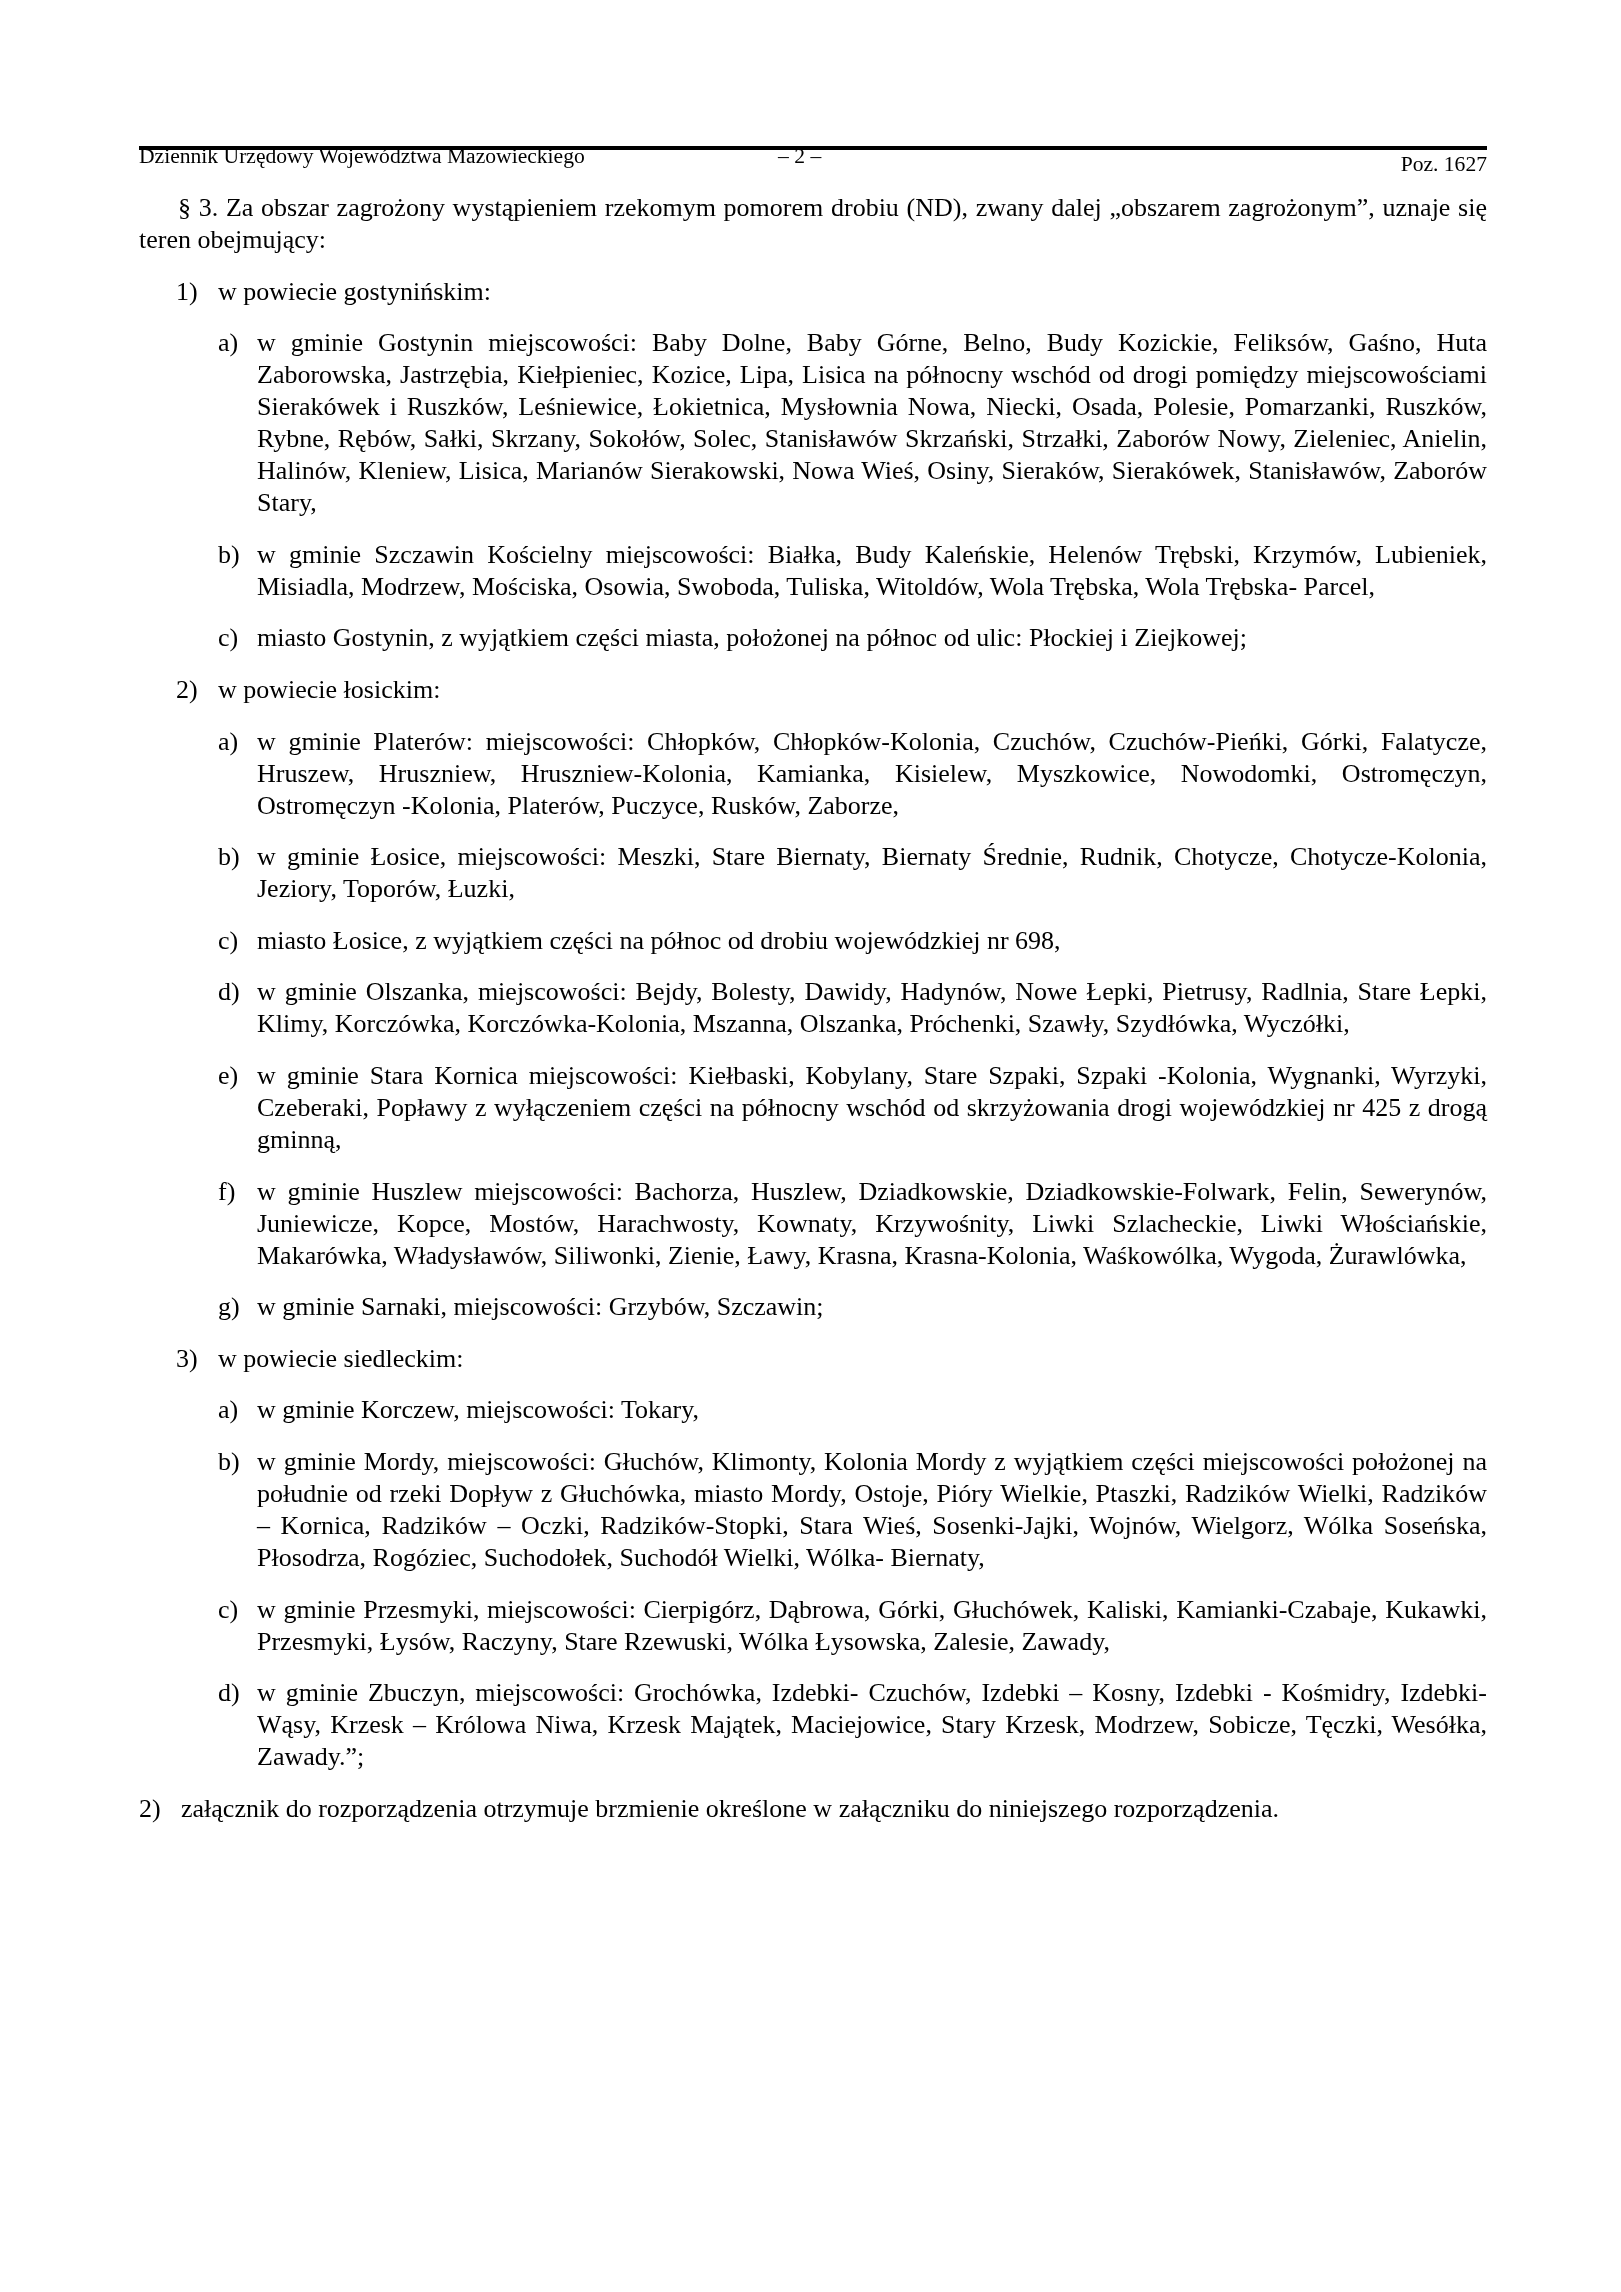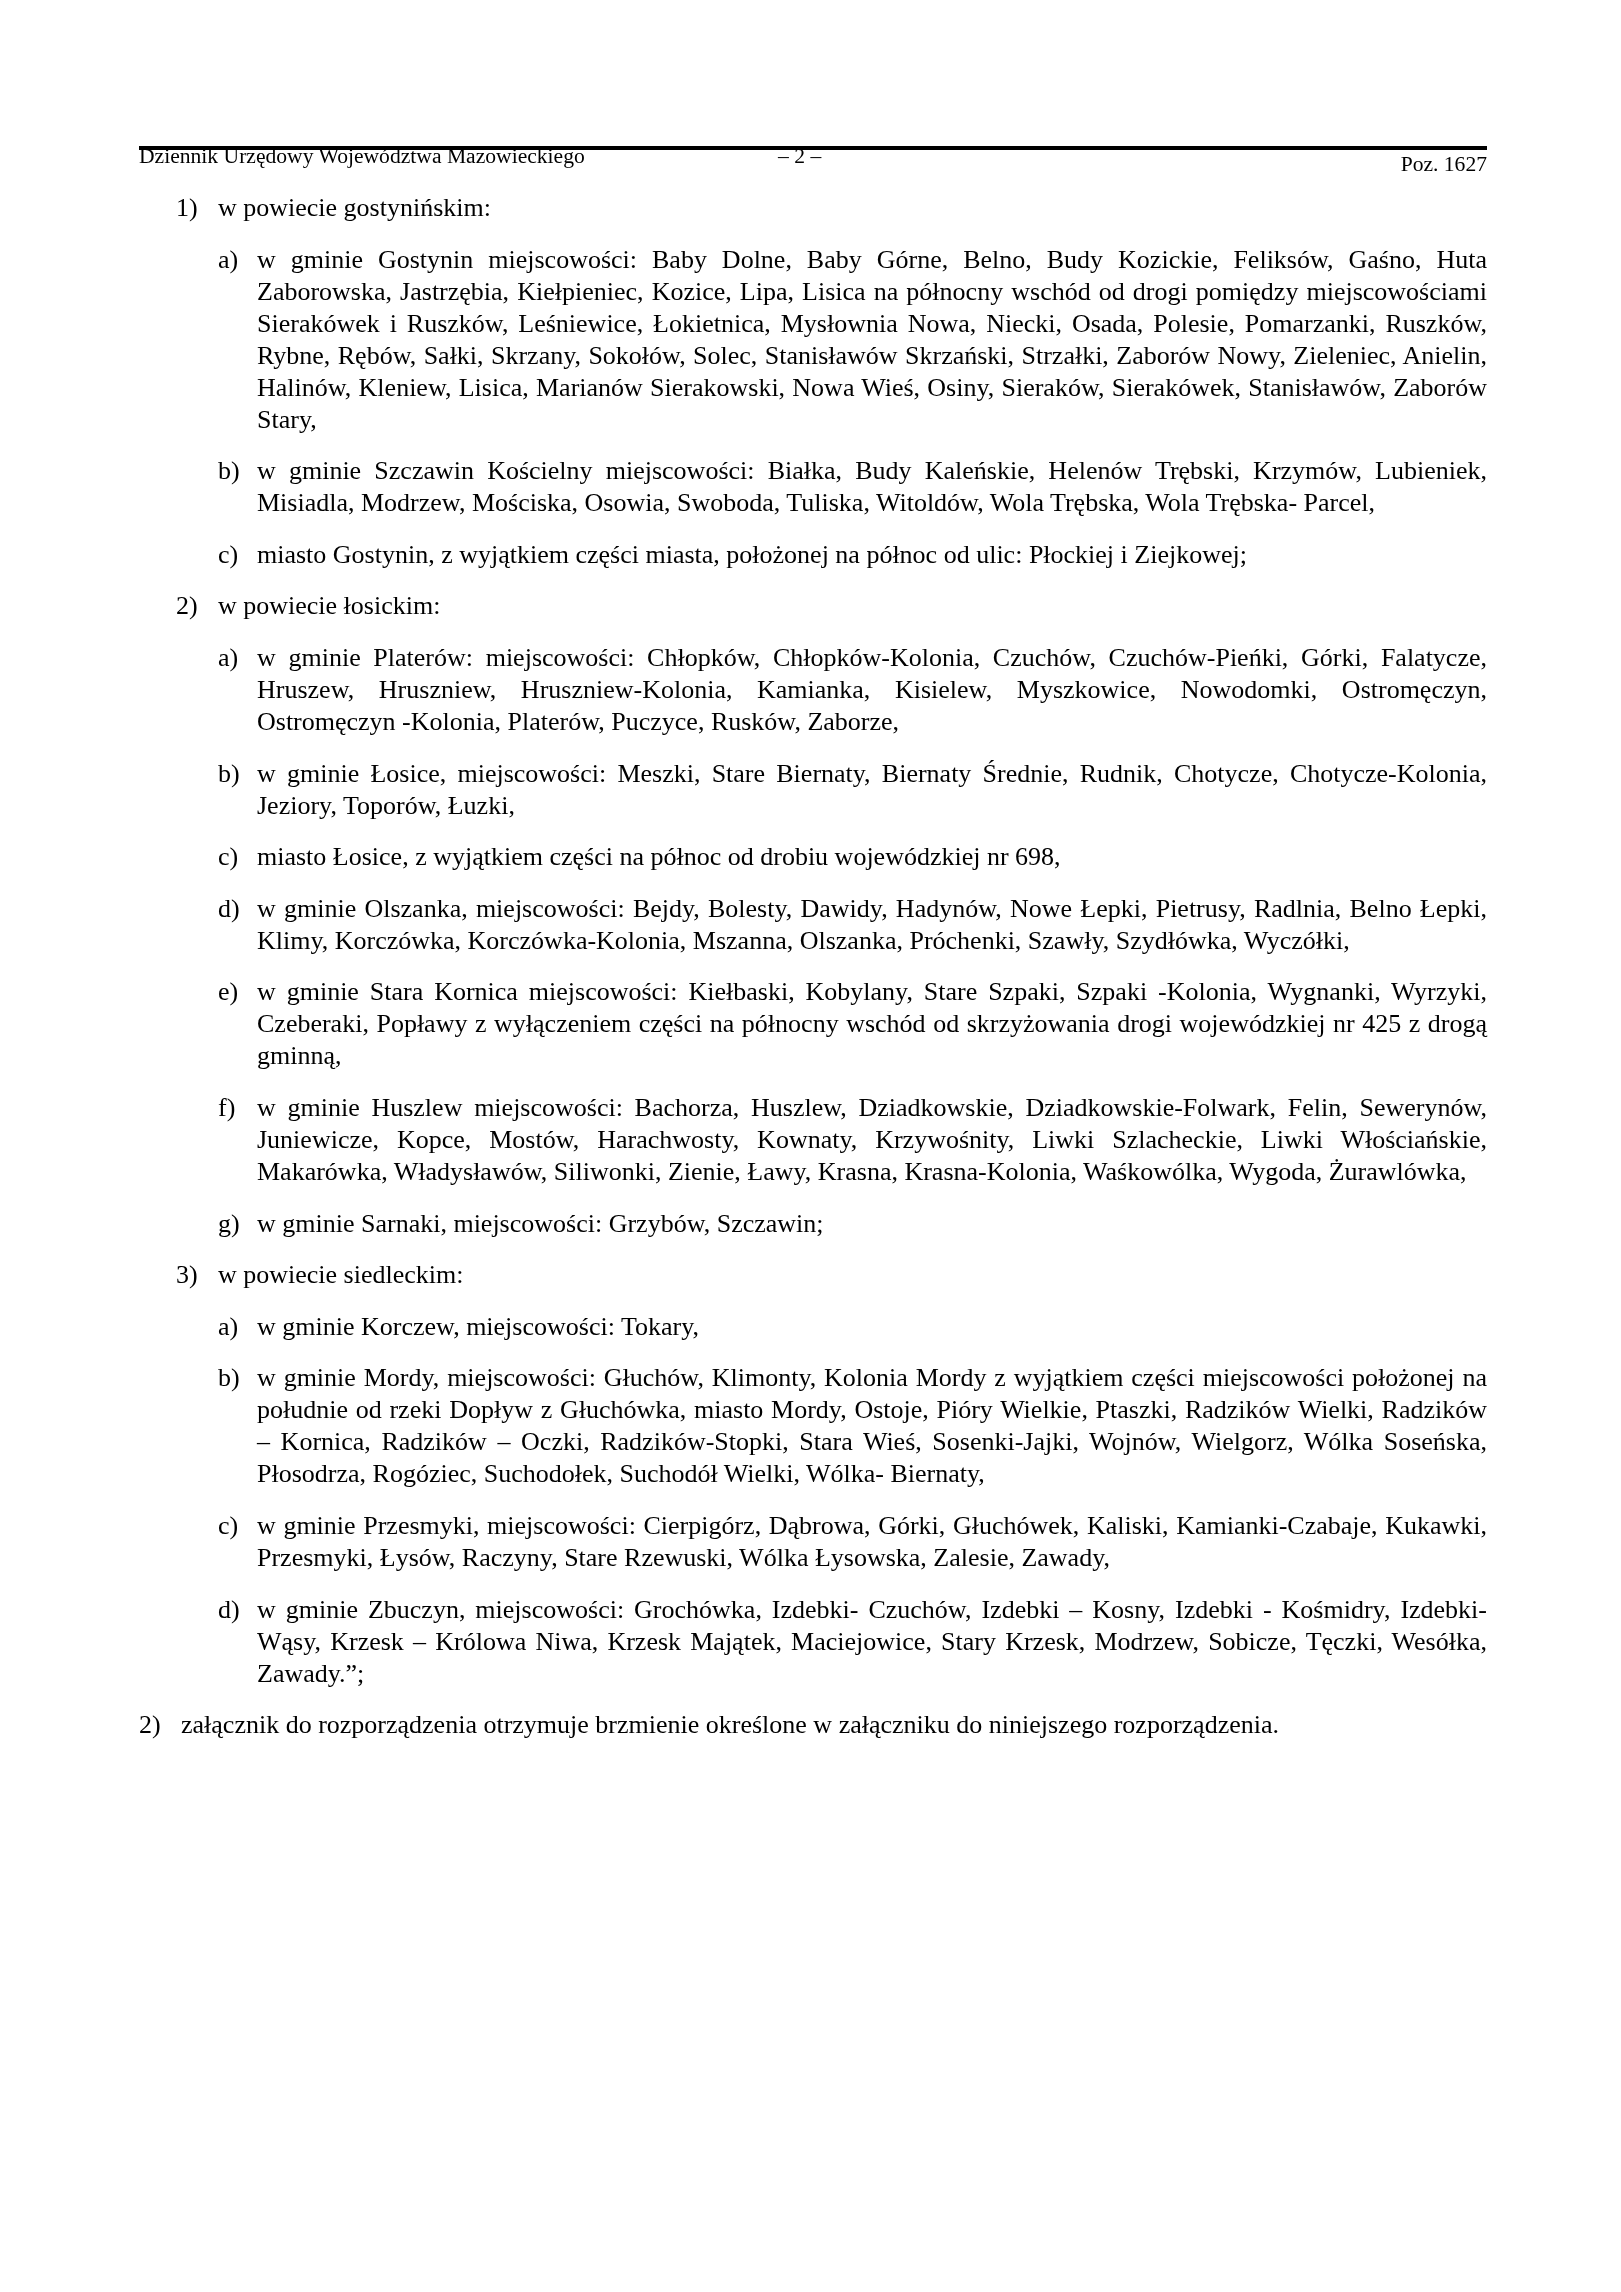--- a/index.html
+++ b/index.html
@@ -40,20 +40,21 @@
 <body>
 
 <div class="header">
   <span class="left">Dziennik Urzędowy Województwa Mazowieckiego</span>
   <span class="center">– 2 –</span>
   <span class="right">Poz. 1627</span>
 </div>
 <div class="rule"></div>
 
 <div class="content">
+  <p class="para">§ 3. Za obszar zagrożony wystąpieniem rzekomym pomorem drobiu (ND), zwany dalej „obszarem zagrożonym”, uznaje się teren obejmujący:</p>
 
   <div class="item l1">
     <span class="num">1)</span>
     <span class="txt">w powiecie gostynińskim:</span>
   </div>
   <div class="item l2">
     <span class="num">a)</span>
     <span class="txt">w gminie Gostynin miejscowości: Baby Dolne, Baby Górne, Belno, Budy Kozickie, Feliksów, Gaśno, Huta Zaborowska, Jastrzębia, Kiełpieniec, Kozice, Lipa, Lisica na północny wschód od drogi pomiędzy miejscowościami Sieraków­ek i Ruszków, Leśniewice, Łokietnica, Mysłownia Nowa, Niecki, Osada, Polesie, Pomarzanki, Ruszków, Rybne, Rębów, Sałki, Skrzany, Sokołów, Solec, Stanisławów Skrzański, Strzałki, Zaborów Nowy, Zieleniec, Anielin, Halinów, Kleniew, Lisica, Marianów Sierakowski, Nowa Wieś, Osiny, Sieraków, Sieraków­ek, Stanisławów, Zaborów Stary,</span>
   </div>
   <div class="item l2">
@@ -76,21 +77,21 @@
   <div class="item l2">
     <span class="num">b)</span>
     <span class="txt">w gminie Łosice, miejscowości: Meszki, Stare Biernaty, Biernaty Średnie, Rudnik, Chotycze, Chotycze-Kolonia, Jeziory, Toporów, Łuzki,</span>
   </div>
   <div class="item l2">
     <span class="num">c)</span>
     <span class="txt">miasto Łosice, z wyjątkiem części na północ od drobiu wojewódzkiej nr 698,</span>
   </div>
   <div class="item l2">
     <span class="num">d)</span>
-    <span class="txt">w gminie Olszanka, miejscowości: Bejdy, Bolesty, Dawidy, Hadynów, Nowe Łepki, Pietrusy, Radlnia, Belno Łepki, Klimy, Korczówka, Korczówka-Kolonia, Mszanna, Olszanka, Próchenki, Szawły, Szydłówka, Wyczółki,</span>
+    <span class="txt">w gminie Olszanka, miejscowości: Bejdy, Bolesty, Dawidy, Hadynów, Nowe Łepki, Pietrusy, Radlnia, Stare Łepki, Klimy, Korczówka, Korczówka-Kolonia, Mszanna, Olszanka, Próchenki, Szawły, Szydłówka, Wyczółki,</span>
   </div>
   <div class="item l2">
     <span class="num">e)</span>
     <span class="txt">w gminie Stara Kornica miejscowości: Kiełbaski, Kobylany, Stare Szpaki, Szpaki -Kolonia, Wygnanki, Wyrzyki, Czeberaki, Popławy z wyłączeniem części na północny wschód od skrzyżowania drogi wojewódzkiej nr 425 z drogą gminną,</span>
   </div>
   <div class="item l2">
     <span class="num">f)</span>
     <span class="txt">w gminie Huszlew miejscowości: Bachorza, Huszlew, Dziadkowskie, Dziadkowskie-Folwark, Felin, Seweryn­ów, Juniewicze, Kopce, Mostów, Harachwosty, Kownaty, Krzywośnity, Liwki Szlacheckie, Liwki Włościańskie, Makarówka, Władysławów, Siliwonki, Zienie, Ławy, Krasna, Krasna-Kolonia, Waśkowólka, Wygoda, Żurawlówka,</span>
   </div>
   <div class="item l2">

